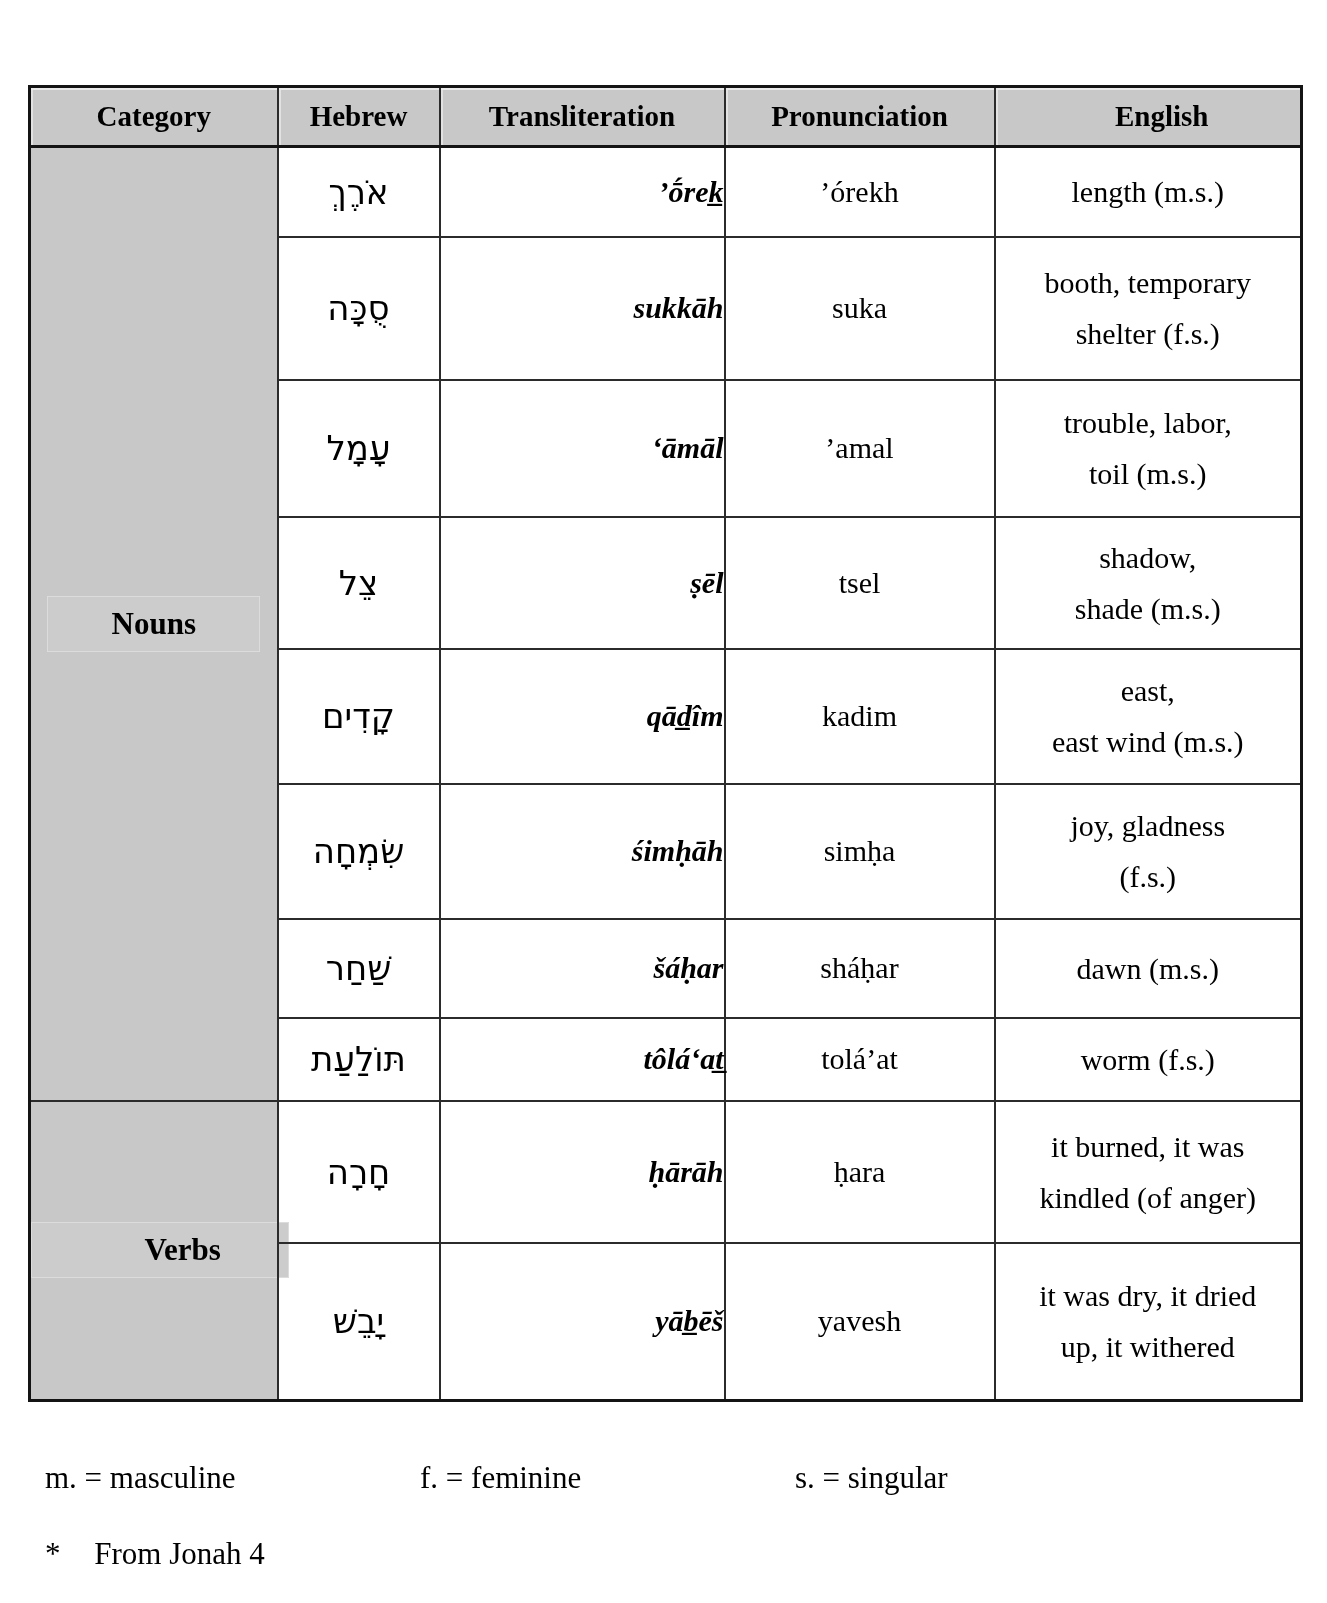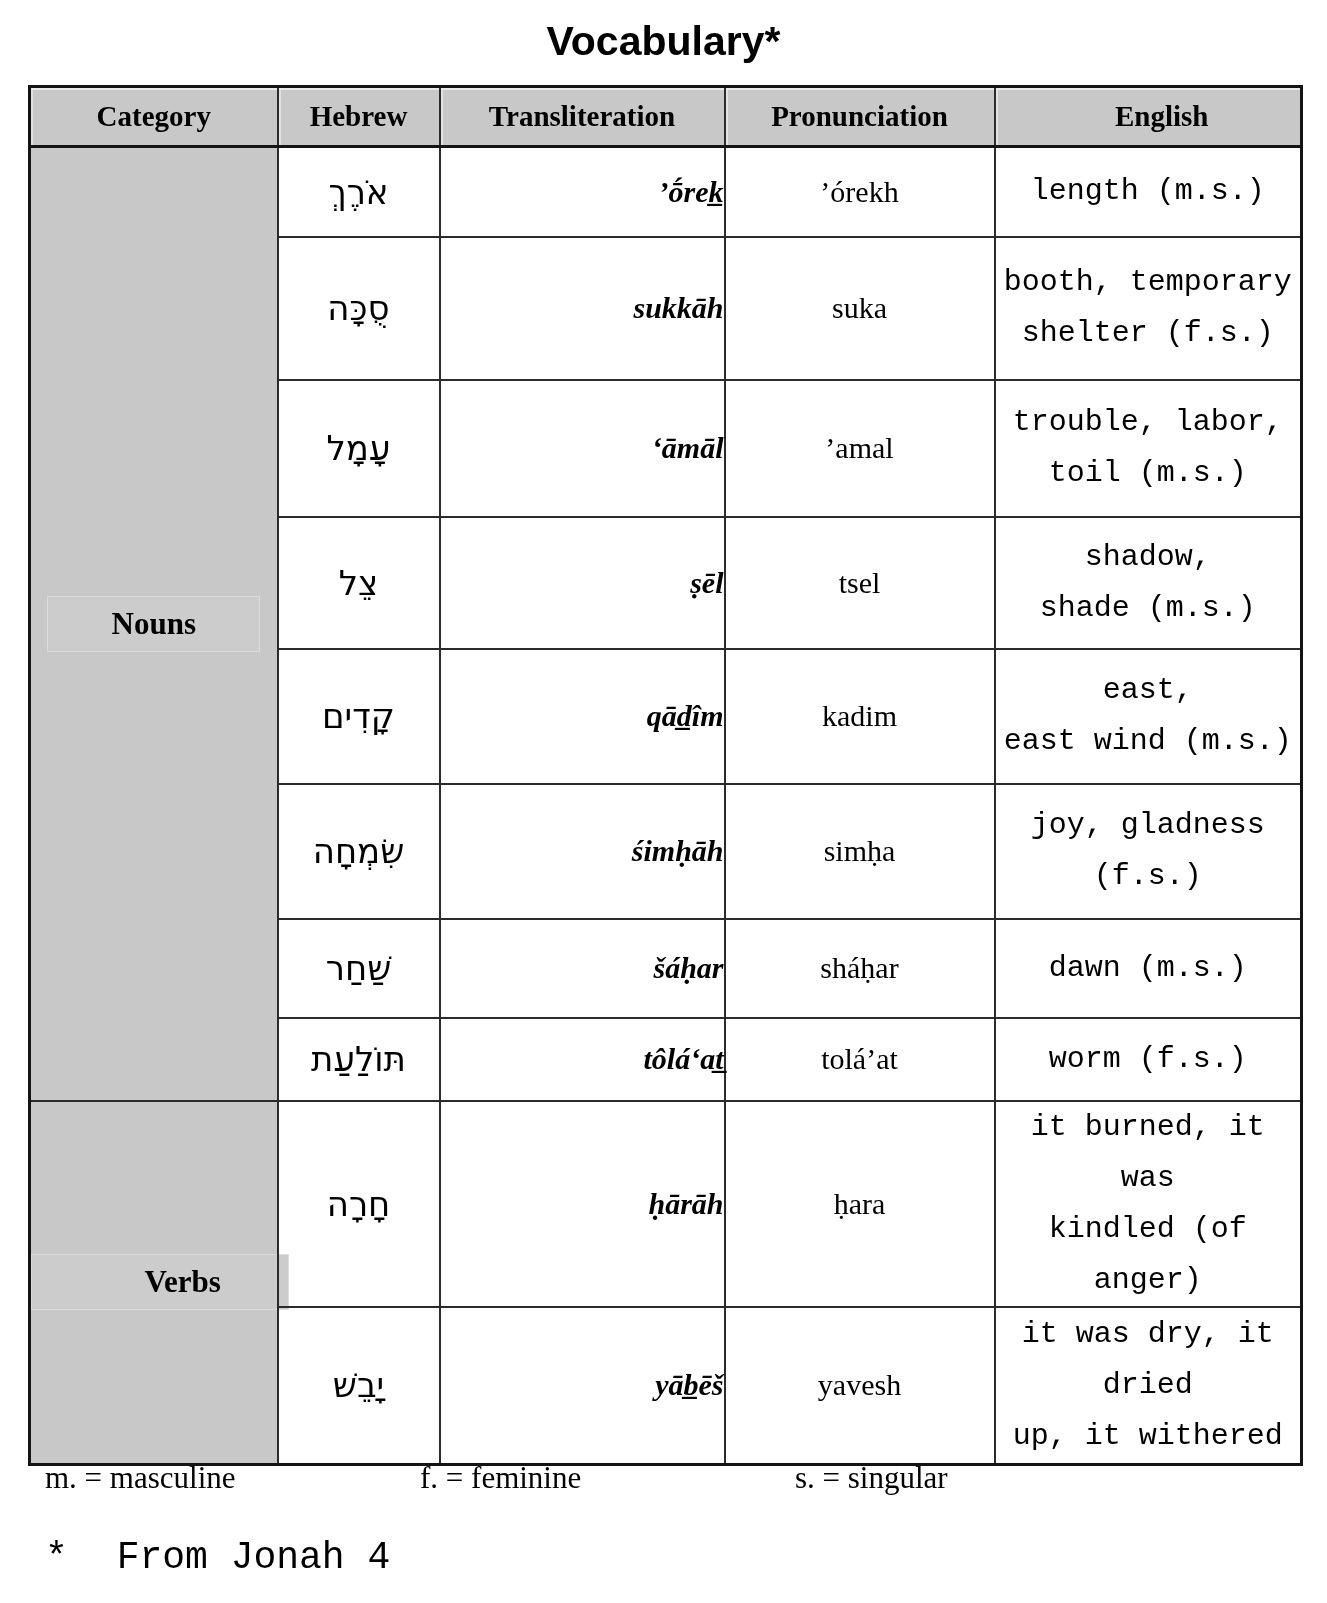--- a/index.html
+++ b/index.html
@@ -38,36 +38,35 @@
     font-style:italic; font-size:30px; text-align:right; vertical-align:middle;
     font-family:"Liberation Serif","DejaVu Serif",serif;
     font-weight:bold;
   }
   td.pron {
     font-size:30px; text-align:center; vertical-align:middle;
     font-family:"Liberation Serif","DejaVu Serif",serif;
   }
   td.english {
     font-size:30px; text-align:center; vertical-align:middle;
-    line-height:1.7; white-space:pre-line; padding:0 6px;font-family:Liberation Mono, monospace;
+    line-height:1.7; white-space:pre-line; padding:0 6px;
   }
   .legend-item { position:absolute; top:1460px; font-size:31px; white-space:nowrap; }
   .legend-m { left:45px; }
   .legend-f { left:420px; }
   .legend-s { left:795px; }
-  .footnote { position:absolute; top:1536px; left:45px; font-size:38px;font-family:Liberation Mono, monospace; }
+  .footnote { position:absolute; top:1536px; left:45px; font-size:31px; }
   .footnote .marker { display:inline-block; }
   .footnote .fn-text { display:inline-block; margin-left:26px; }
 </style>
 </head>
 <body>
 
 <div class="page">
 
-  <h1 class="title">Vocabulary*</h1>
 
   <table class="vocab">
     <colgroup>
       <col style="width:248px">
       <col style="width:162px">
       <col style="width:285px">
       <col style="width:270px">
       <col style="width:307px">
     </colgroup>
     <thead>

